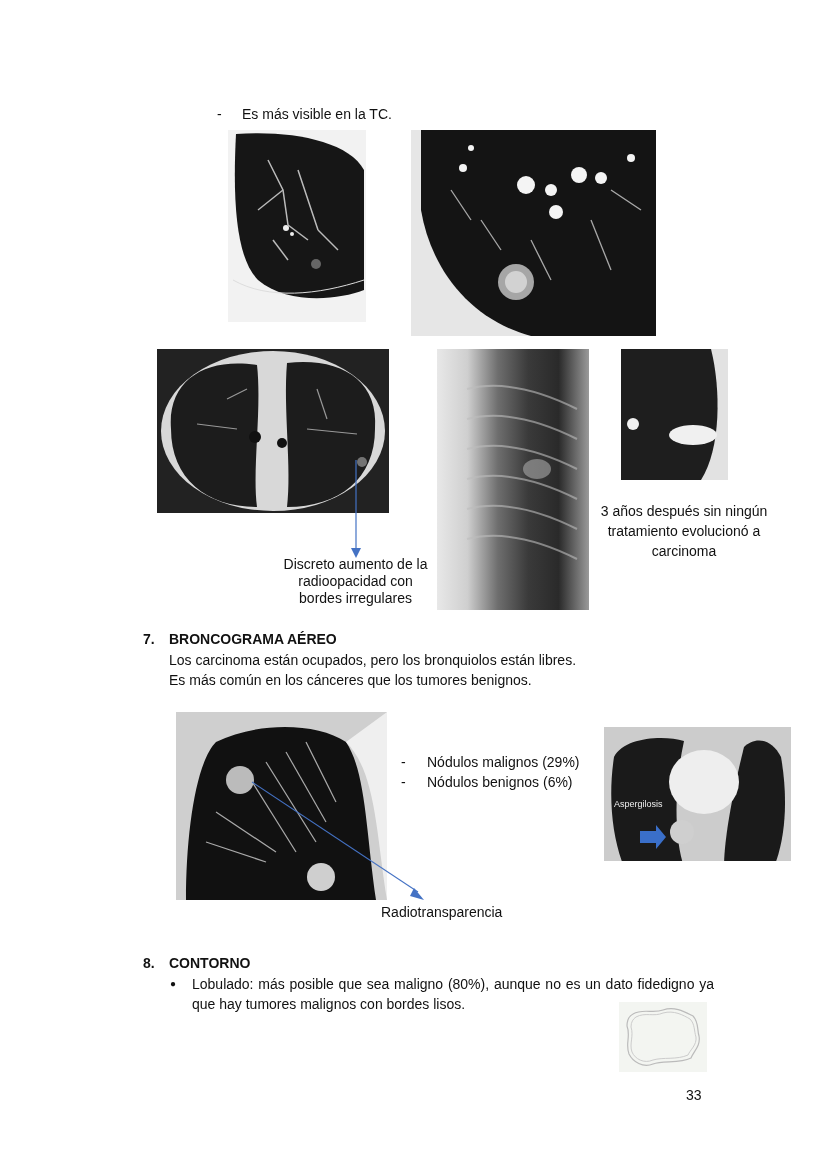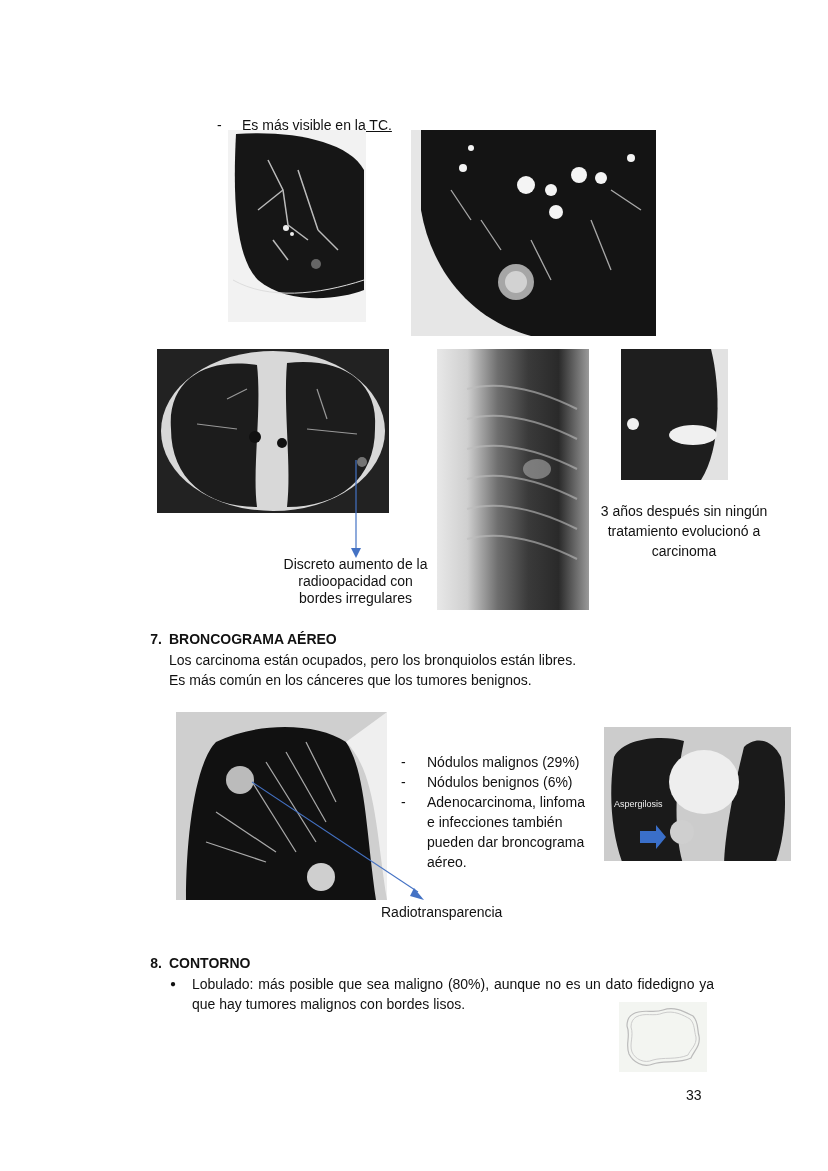--- a/index.html
+++ b/index.html
@@ -4,29 +4,29 @@
 <style>
   html, body { margin: 0; padding: 0; background: #ffffff; }
   body { width: 828px; height: 1171px; position: relative; overflow: hidden;
          font-family: "Liberation Sans", sans-serif; color: #111; }
   .abs { position: absolute; }
   .txt { font-size: 14px; line-height: 20px; }
   .small { font-size: 14px; line-height: 17px; text-align: center; }
   .img { position: absolute; overflow: hidden; }
   .ct-bg { background: #1a1a1a; }
   .xray-bg { background: linear-gradient(90deg, #e8e8e8 0%, #cfcfcf 20%, #6e6e6e 40%, #3a3a3a 60%, #2a2a2a 80%, #9a9a9a 100%); }
-  .heading { font-weight: bold; font-size: 14px; line-height: 20px; text-align: center; }
+  .heading { font-weight: bold; font-size: 14px; line-height: 20px; }
   .bullet-list { list-style: none; margin: 0; padding: 0; }
   .bullet-list li { position: relative; padding-left: 26px; }
   .bullet-list li::before { content: "-"; position: absolute; left: 0; }
 </style>
 </head>
 <body>
 
-<div class="abs txt" style="left:217px; top:115px;text-decoration:underline;">
+<div class="abs txt" style="left:217px; top:104px;">
   <span style="display:inline-block; width:25px;">-</span><span>Es más visible en la TC.</span>
 </div>
 
 <div class="img ct-bg" style="left:228px; top:130px; width:138px; height:192px; background:#ffffff;">
   <svg width="138" height="192" viewBox="0 0 138 192">
     <path d="M0,0 L138,0 L138,192 L0,192 Z" fill="#f2f2f2"></path>
     <path d="M8,4 C60,0 120,10 136,40 L136,160 C110,170 60,175 30,150 C10,130 4,80 8,4 Z" fill="#161616"></path>
     <path d="M5,150 C40,170 90,165 136,150" stroke="#ddd" stroke-width="1" fill="none"></path>
     <g stroke="#bbb" stroke-width="1.5" fill="none">
       <path d="M40,30 L55,60 L60,95"></path>
@@ -142,21 +142,20 @@
 
 <svg class="abs" style="left:250px; top:780px;" width="180" height="125">
   <line x1="2" y1="2" x2="168" y2="112" stroke="#4472c4" stroke-width="1.1"></line>
   <polygon points="164,108 174,120 160,116" fill="#4472c4"></polygon>
 </svg>
 <div class="abs small" style="left:381px; top:904px; width:115px;">Radiotransparencia</div>
 
 <ul class="abs bullet-list txt" style="left:401px; top:752px; width:190px;">
   <li>Nódulos malignos (29%)</li>
   <li>Nódulos benignos (6%)</li>
-  <li>Adenocarcinoma, linfoma e infecciones también pueden dar broncograma aéreo.</li>
 </ul>
 
 <div class="img" style="left:604px; top:727px; width:187px; height:134px;">
   <svg width="187" height="147" viewBox="0 0 187 147">
     <rect width="187" height="147" fill="#cccccc"></rect>
     <path d="M10,30 C20,10 60,8 80,14 C70,60 70,110 80,140 L20,140 C8,110 4,70 10,30 Z" fill="#1a1a1a"></path>
     <path d="M177,30 C167,10 150,10 140,20 C130,60 120,110 120,140 L170,140 C182,110 184,70 177,30 Z" fill="#1a1a1a"></path>
     <ellipse cx="100" cy="55" rx="35" ry="32" fill="#eeeeee"></ellipse>
     <circle cx="78" cy="105" r="12" fill="#cfcfcf"></circle>
     <polygon points="36,104 52,104 52,98 62,110 52,122 52,116 36,116" fill="#3a6fc9"></polygon>

